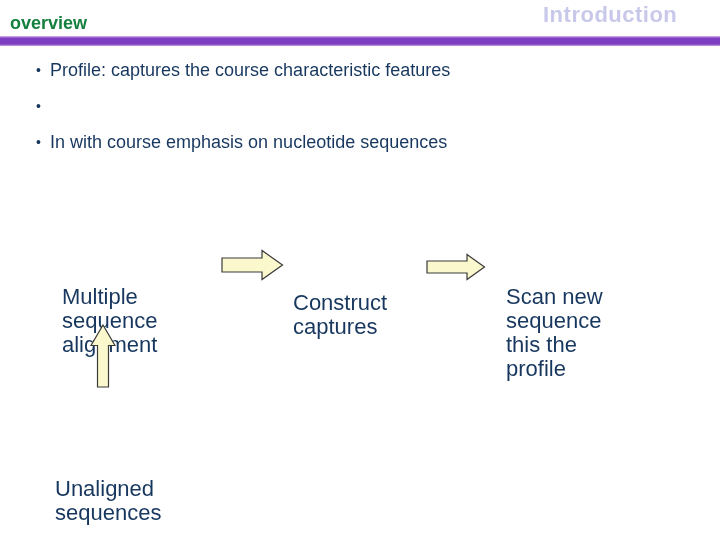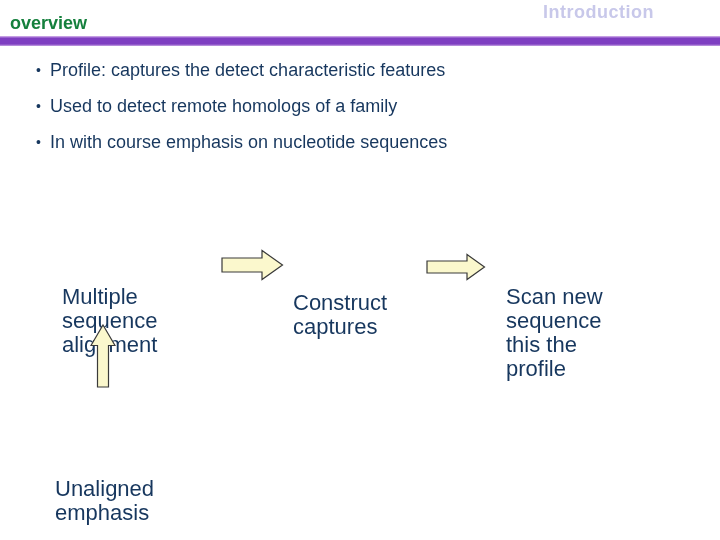--- a/index.html
+++ b/index.html
@@ -9,21 +9,21 @@
     background:#ffffff;
     overflow:hidden;
     font-family:"Liberation Sans", sans-serif;
   }
   .hdr-left{
     position:absolute;left:10px;top:13px;
     font-size:18px;font-weight:bold;color:#15803d;
   }
   .hdr-right{
     position:absolute;left:543px;top:2px;
-    font-size:18px;font-weight:bold;color:#C8C8EA;
+    font-size:22px;font-weight:bold;color:#C8C8EA;
     letter-spacing:0.5px;
   }
   .bar{
     position:absolute;left:0;top:36px;width:720px;height:10px;
     background:linear-gradient(to bottom,#d9b9ee 0%,#7E3EC1 22%,#7E3EC1 80%,#c6a3e2 100%);
   }
   .bullets{
     position:absolute;left:36px;top:59px;margin:0;padding:0;list-style:none;
   }
   .bullet{
@@ -55,25 +55,24 @@
 
 <div class="slide">
 
   <div class="hdr-left">overview</div>
   <div class="hdr-right">Introduction</div>
   <div class="bar"></div>
 
   <ul class="bullets">
     <li class="bullet">
       <span class="dot">•</span>
-      <span>Profile: captures the detect characteristic features</span>
+      <span>Profile: captures the course characteristic features</span>
     </li>
     <li class="bullet">
       <span class="dot">•</span>
-      <span>Used to detect remote homologs of a family</span>
     </li>
     <li class="bullet">
       <span class="dot">•</span>
       <span>In with course emphasis on nucleotide sequences</span>
     </li>
   </ul>
 
   <div class="dlabel msa">Multiple
 sequence
 alignment</div>
@@ -92,15 +91,15 @@
   <div class="dlabel scan">Scan new
 sequence
 this the
 profile</div>
 
   <svg class="arrow arrow-up" width="26" height="64" viewBox="0 0 26 64">
     <polygon points="13,1 25,21.5 18.5,21.5 18.5,63 7.5,63 7.5,21.5 1,21.5" fill="#FBF8CD" stroke="#3A3A3A" stroke-width="1.2"></polygon>
   </svg>
 
   <div class="dlabel unaligned">Unaligned
-emphasis</div>
+sequences</div>
 
 </div>
 
 </body></html>

